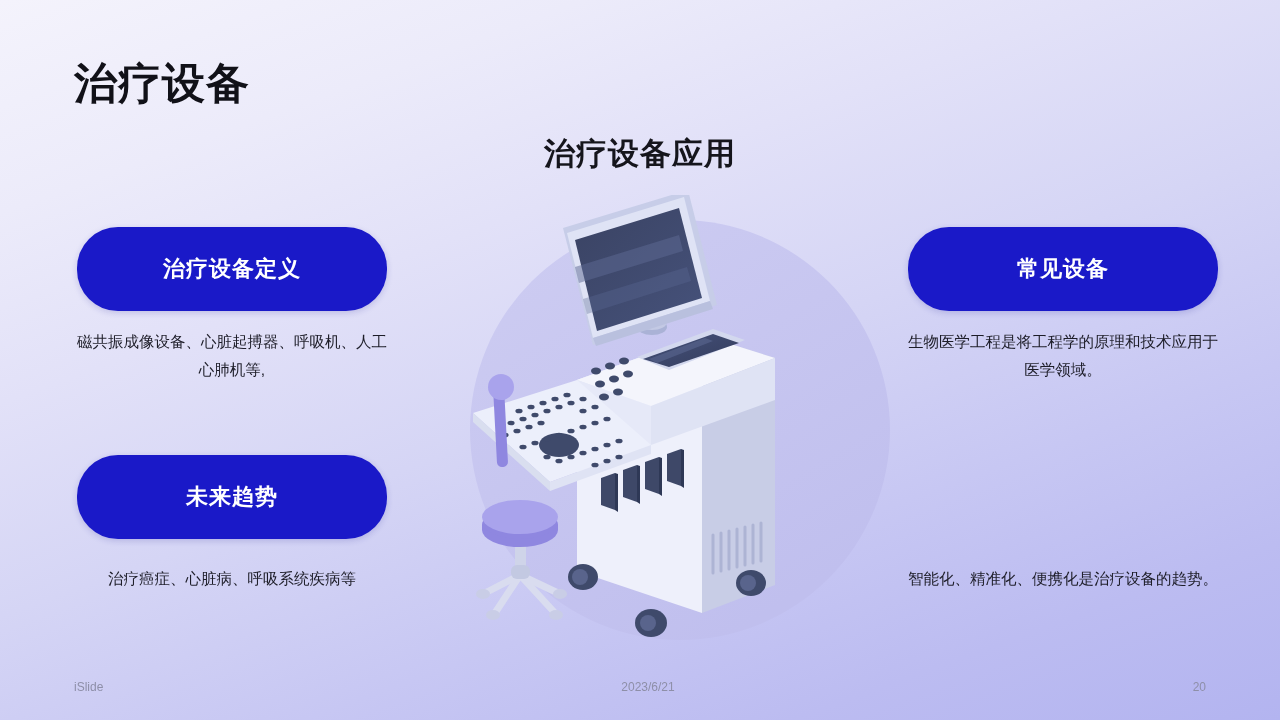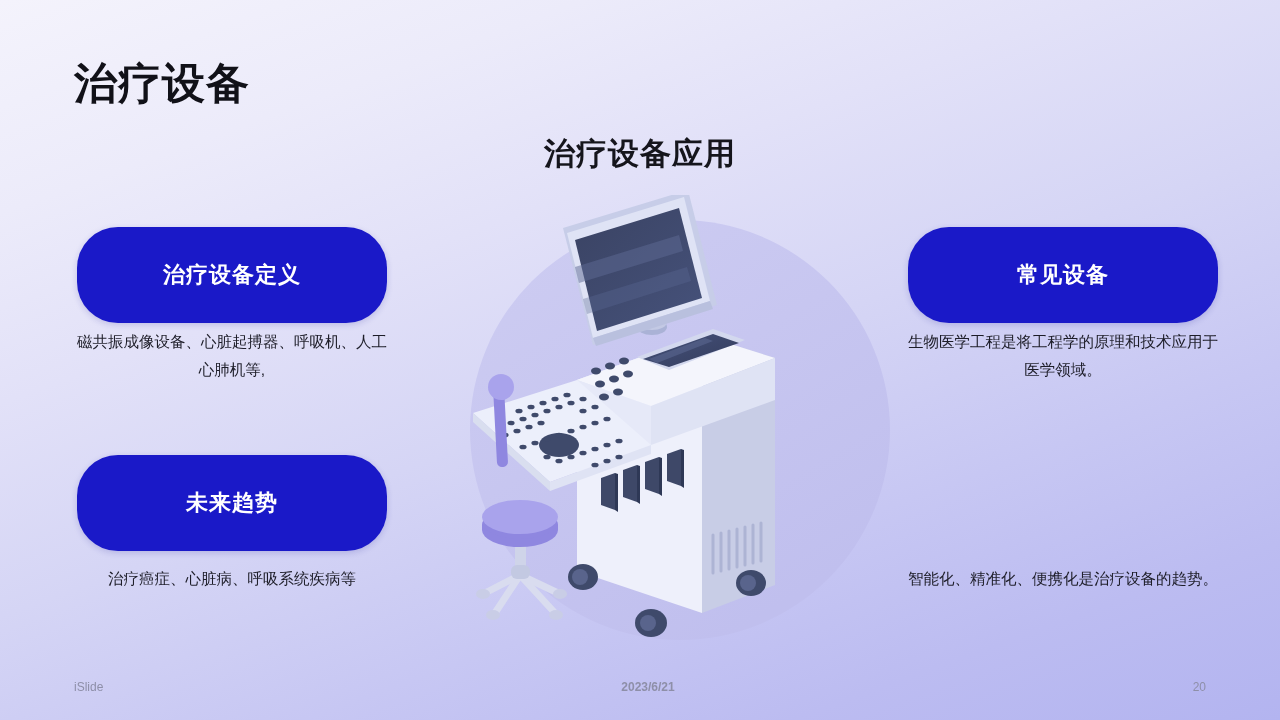--- a/index.html
+++ b/index.html
@@ -33,21 +33,21 @@
   .main-heading {
     position:absolute; left:0; right:0; top:133px;
     text-align:center;
     font-size:31px; font-weight:bold; color:#15151c;
     letter-spacing:1px;
   }
 
   
   .pill {
     position:absolute;
-    width:310px; height:96px;
+    width:310px; height:84px;
     border-radius:41px;
     background:#1a19c8;
     display:flex; align-items:center; justify-content:center;
     color:#ffffff; font-size:22px; font-weight:bold;
     letter-spacing:1px;
     box-shadow:0 2px 6px rgba(30,28,150,.18);
   }
   .pill-tl { left:77px;  top:227px; }
   .pill-bl { left:77px;  top:455px; }
   .pill-tr { left:908px; top:227px; }
@@ -74,21 +74,21 @@
     width:450px; height:465px;
   }
   .art-wrap svg { display:block; width:100%; height:100%; }
 
   
   .footer-left, .footer-center, .footer-right {
     position:absolute; top:680px;
     font-size:12px; color:#8e8fa8;
   }
   .footer-left   { left:74px; }
-  .footer-center { left:16px; right:0; text-align:center;font-weight:bold; }
+  .footer-center { left:16px; right:0; text-align:center; }
   .footer-right  { right:74px; }
 </style>
 </head>
 <body>
 
 <div class="slide">
 
   <div class="slide-title">治疗设备</div>
 
   <div class="main-heading">治疗设备应用</div>

